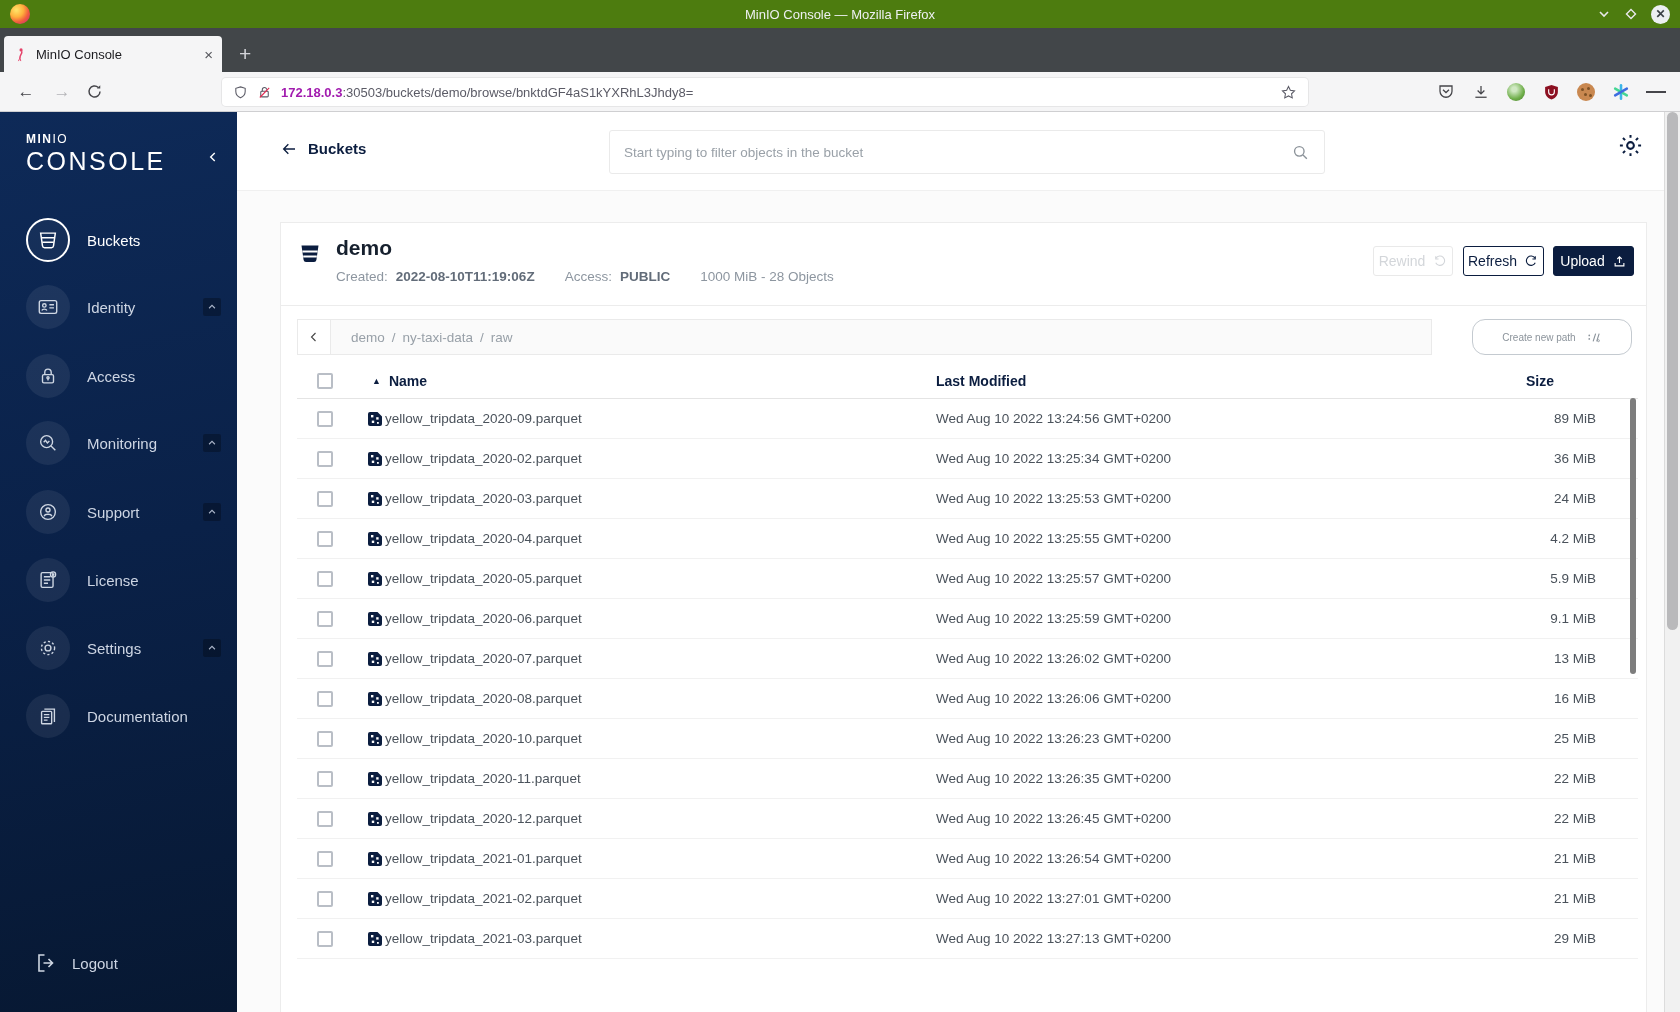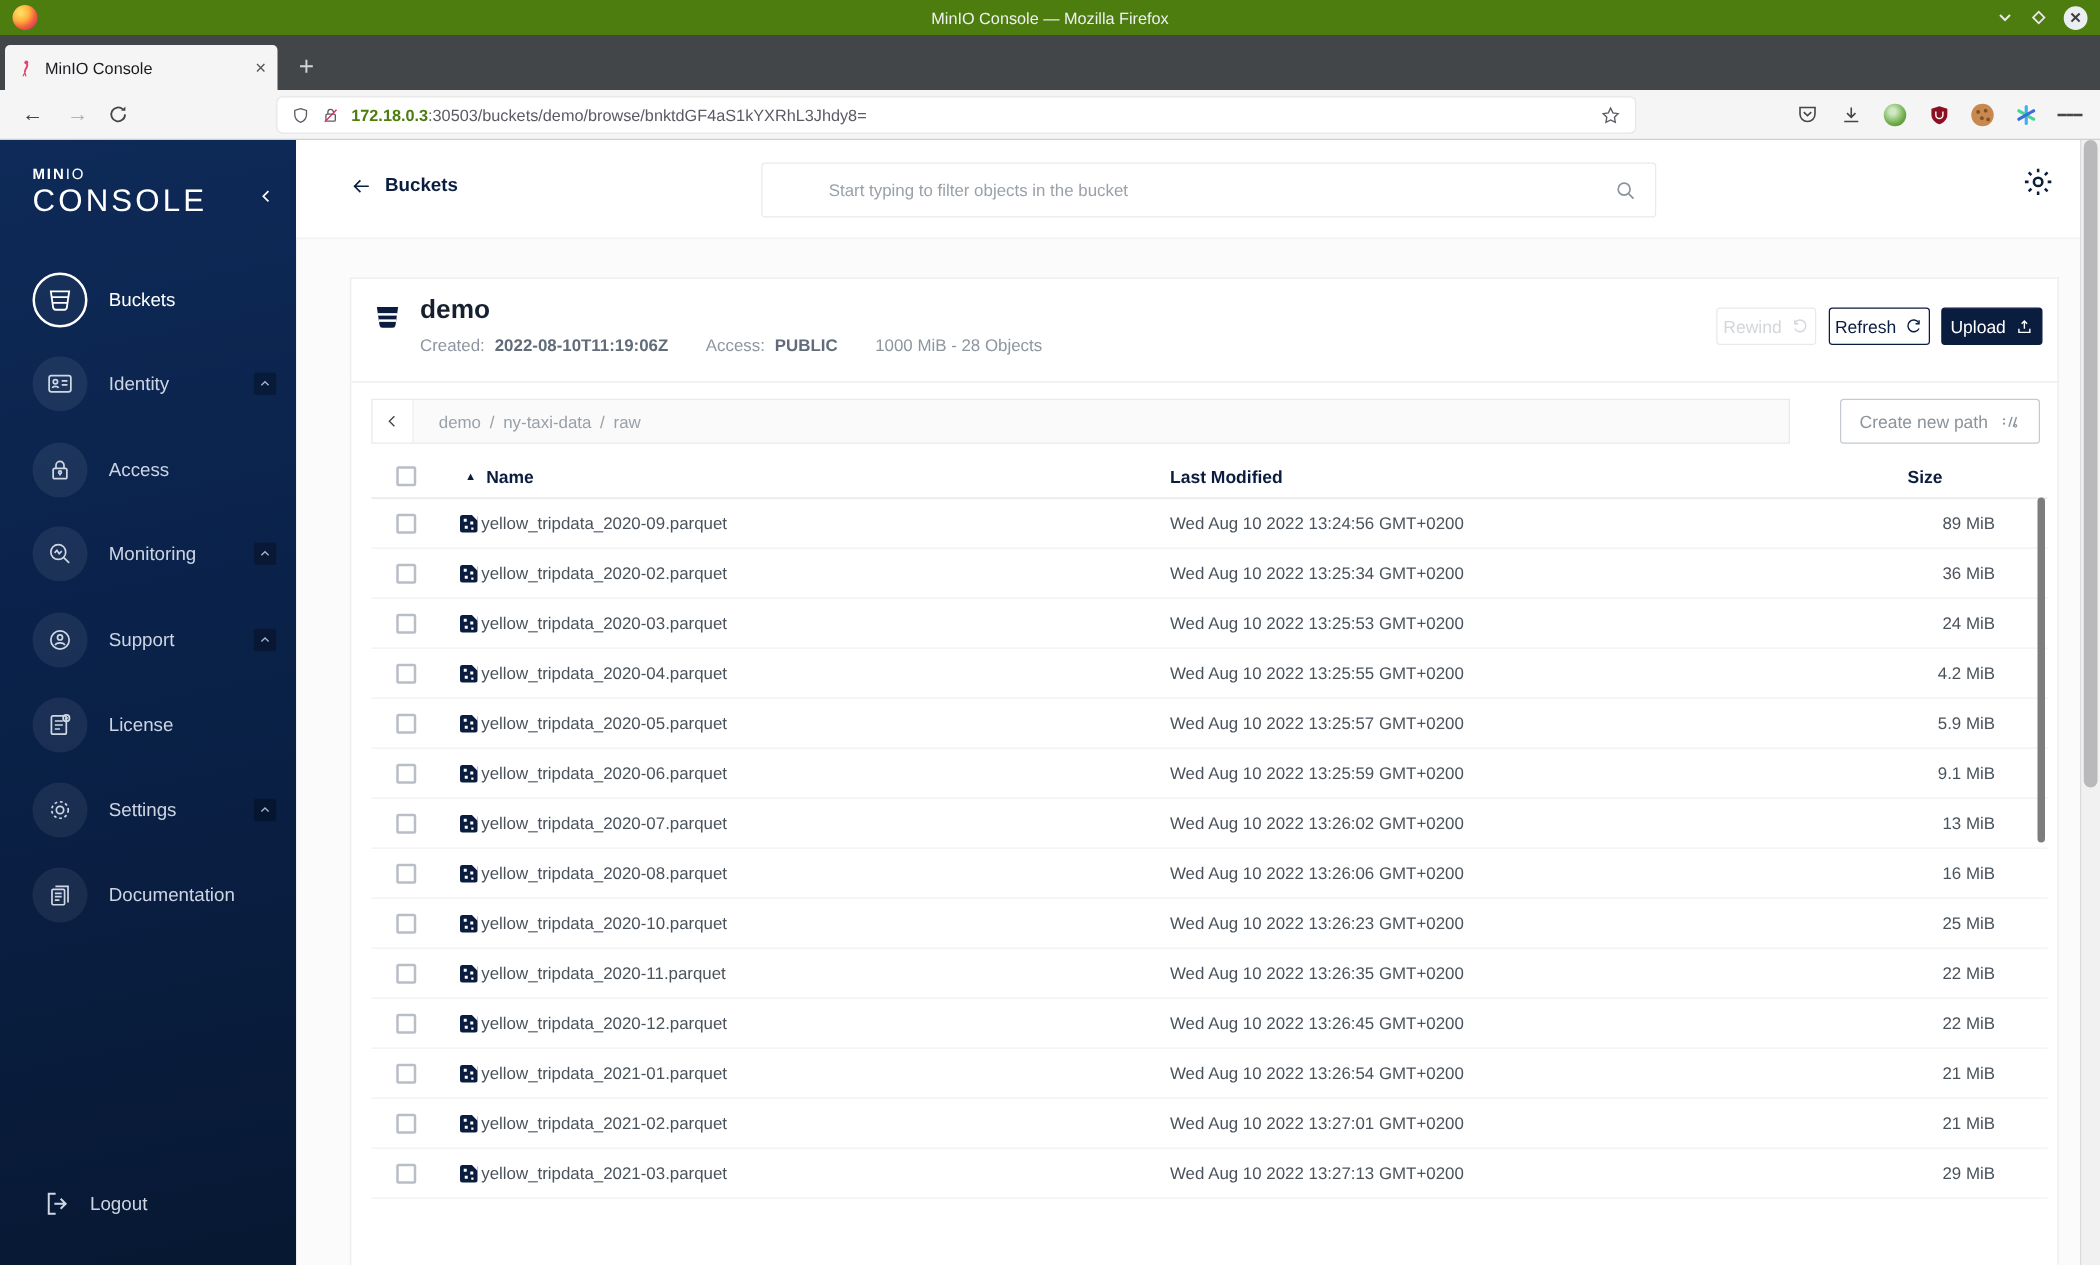--- a/index.html
+++ b/index.html
@@ -27,21 +27,21 @@
 
   .navbar { height:40px; background:#f5f5f6; border-bottom:1px solid #cfcfd1;
     position:relative; display:flex; align-items:center; }
   .nav-left { display:flex; align-items:center; gap:12px; padding-left:14px; }
   .nav-btn { width:24px; text-align:center; font-size:17px; color:#45454a; }
   .nav-btn.disabled { color:#b4b4b8; }
   .urlbar { position:absolute; left:222px; top:6px; width:1086px; height:28px;
     background:#fff; border-radius:4px; display:flex; align-items:center; padding:0 11px; gap:9px;
     box-shadow:0 0 0 1px rgba(0,0,0,.06); }
   .url-text { font-size:13px; color:#5b5b66; white-space:nowrap; overflow:hidden; flex:1; }
-  .url-text b { color:#4d7c0f; font-weight:bold; }
+  .url-text b { color:#a21caf; font-weight:bold; }
   .nav-right { position:absolute; right:14px; top:0; height:40px;
     display:flex; align-items:center; gap:15px; }
   .ext { width:20px; height:20px; display:flex; align-items:center; justify-content:center; }
   .badger { width:18px; height:18px; border-radius:50%;
     background:radial-gradient(circle at 40% 35%, #cfe8c2 15%, #6fae4a 60%, #447a2b 100%); }
   .cookie { width:18px; height:18px; border-radius:50%; background:#c98850; position:relative; }
   .cookie i { position:absolute; width:3px; height:3px; border-radius:50%; background:#7e5226; }
   .cookie i:nth-child(1){left:4px;top:5px}.cookie i:nth-child(2){left:10px;top:4px}
   .cookie i:nth-child(3){left:7px;top:10px}.cookie i:nth-child(4){left:12px;top:11px}
   .hamburger span { display:block; width:16px; height:2px; background:#45454a; margin:3px 0; }
@@ -68,21 +68,21 @@
     background:rgba(0,0,0,.28); display:flex; align-items:center; justify-content:center; }
 
   .main { flex:1; position:relative; background:#fbfbfb; }
   .main-header { height:78px; background:#fff; box-shadow:0 1px 0 #f0f0f0; position:relative; }
   .back-buckets { position:absolute; left:43px; top:28px; display:flex; align-items:center;
     gap:10px; color:#0b1d3f; font-weight:bold; font-size:15px; cursor:pointer; }
   .search-box { position:absolute; left:372px; top:18px; width:716px; height:44px;
     background:#fff; border:1px solid #eaeaea; border-radius:3px;
     display:flex; align-items:center; padding:0 14px; }
   .search-box input { flex:1; border:none; outline:none; font-size:13.5px;
-    font-family:"Liberation Sans", sans-serif; color:#333; background:transparent;margin-left:39px; }
+    font-family:"Liberation Sans", sans-serif; color:#333; background:transparent; }
   .search-box input::placeholder { color:#9aa1a8; }
   .gear-main { position:absolute; right:36px; top:20px; }
 
   
   .card { position:absolute; left:43px; top:110px; width:1367px; height:790px;
     background:#fff; border:1px solid #ececec; border-bottom:none; }
   .card-header { height:83px; border-bottom:1px solid #ececec; position:relative; }
   .bucket-glyph { position:absolute; left:17px; top:18px; }
   .bucket-title { position:absolute; left:55px; top:13px; font-size:21px; font-weight:bold; color:#16202e; }
   .bucket-meta { position:absolute; left:55px; top:46px; font-size:13.5px; color:#8d96a0;
@@ -98,21 +98,21 @@
 
   
   .browse-bar { position:absolute; left:16px; right:14px; top:96px; height:36px; display:flex; }
   .crumb-back { width:34px; border:1px solid #eaeaea; background:#fff;
     display:flex; align-items:center; justify-content:center; cursor:pointer; }
   .crumbs { width:1101px; border:1px solid #eaeaea; border-left:none; background:#fafafa;
     display:flex; align-items:center; padding-left:20px; font-size:13.5px; color:#98a0a8; }
   .bc-part { cursor:pointer; }
   .bc-sep { margin:0 7px; }
   .btn-newpath { margin-left:auto; width:160px; height:36px; border:1px solid #c4cad0;
-    border-radius:3px; background:#fff; color:#8b939b; font-size:14px;
+    border-radius:13px; background:#fff; color:#8b939b; font-size:10px;
     display:flex; align-items:center; justify-content:center; gap:9px; cursor:pointer; }
 
   
   .otable { position:absolute; left:16px; right:8px; top:140px; }
   .trow, .thead { display:grid; grid-template-columns:56px 30px 1fr 540px 162px; align-items:center; }
   .thead { height:36px; border-bottom:1px solid #e4e4e4; font-size:14px; font-weight:bold; color:#0b1d3f; }
   .trow { height:40px; border-bottom:1px solid #f1f1f1; font-size:13.5px; color:#4a525b; }
   .cb { width:16px; height:16px; margin-left:20px; border:2px solid #b9bec6;
     border-radius:2px; background:#fff; cursor:pointer; }
   .ficon { margin-left:14px; display:flex; }

